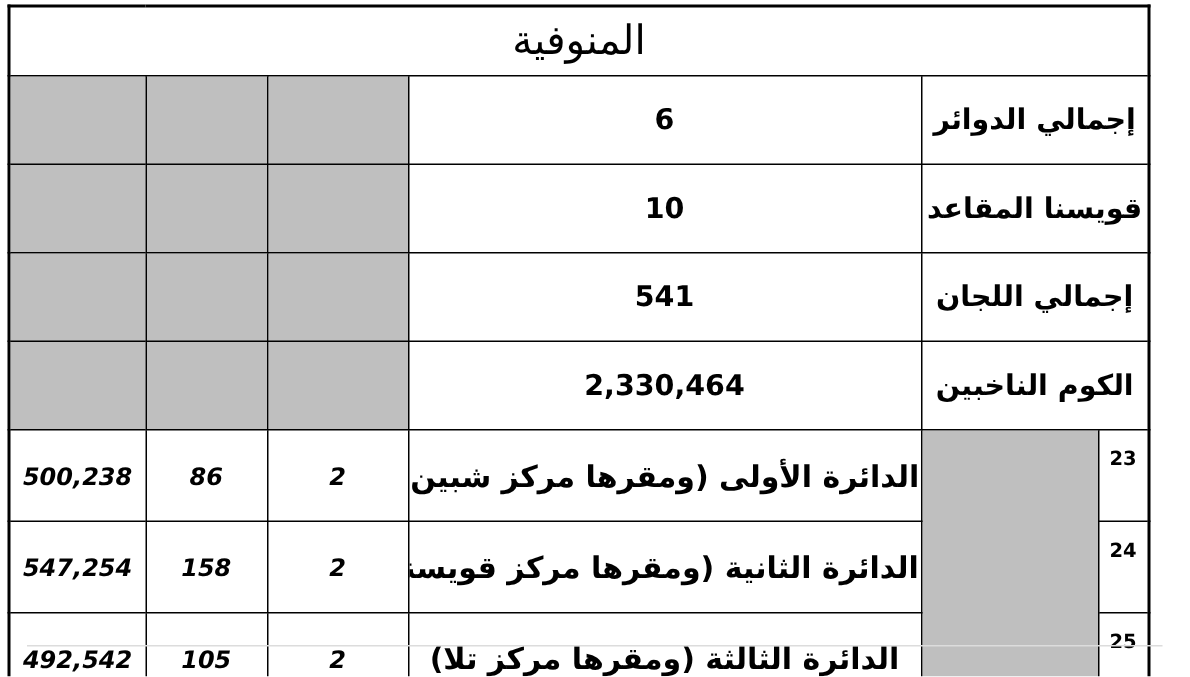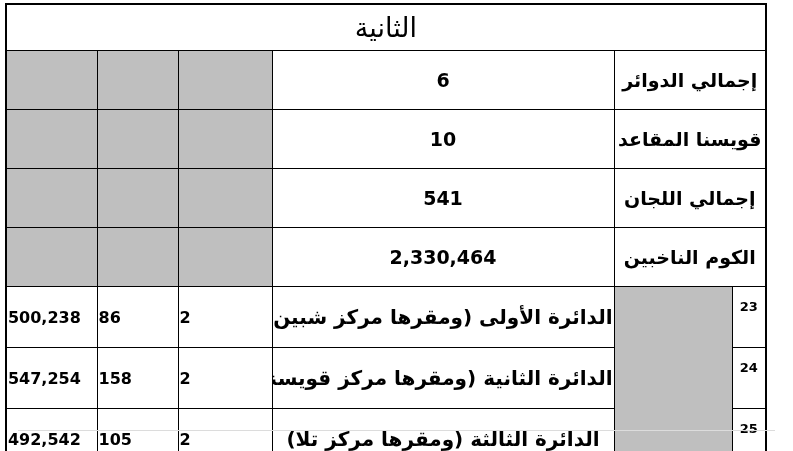--- a/index.html
+++ b/index.html
@@ -68,23 +68,24 @@
     padding-top: 12px;
     font-size: 13px;
     font-weight: 700;
   }
   tr.district-row td.name-cell {
     text-align: center;
     font-size: 20px;
     font-weight: 700;
   }
   tr.district-row td.num-cell {
-    text-align: left;
+    text-align: center;
     font-size: 16px;
     font-weight: 700;
+    font-style: italic;
   }
   .after-table-line {
     position: absolute;
     top: 430px;
     right: 18px;
     width: 757px;
     border-top: 1px solid #dcdcdc;
   }
 </style>
 </head>
@@ -97,21 +98,21 @@
       <col class="c-rowno">
       <col class="c-gray-right">
       <col class="c-value">
       <col class="c-seats">
       <col class="c-committees">
       <col class="c-voters">
     </colgroup>
 
     <tbody>
         <tr class="title-row">
-      <td colspan="6">الثانية</td>
+      <td colspan="6">المنوفية</td>
     </tr>
 
     <tr class="summary-row">
       <td colspan="2" class="label-cell">إجمالي الدوائر</td>
       <td class="value-cell">6</td>
       <td class="gray-cell"></td>
       <td class="gray-cell"></td>
       <td class="gray-cell"></td>
     </tr>
 

